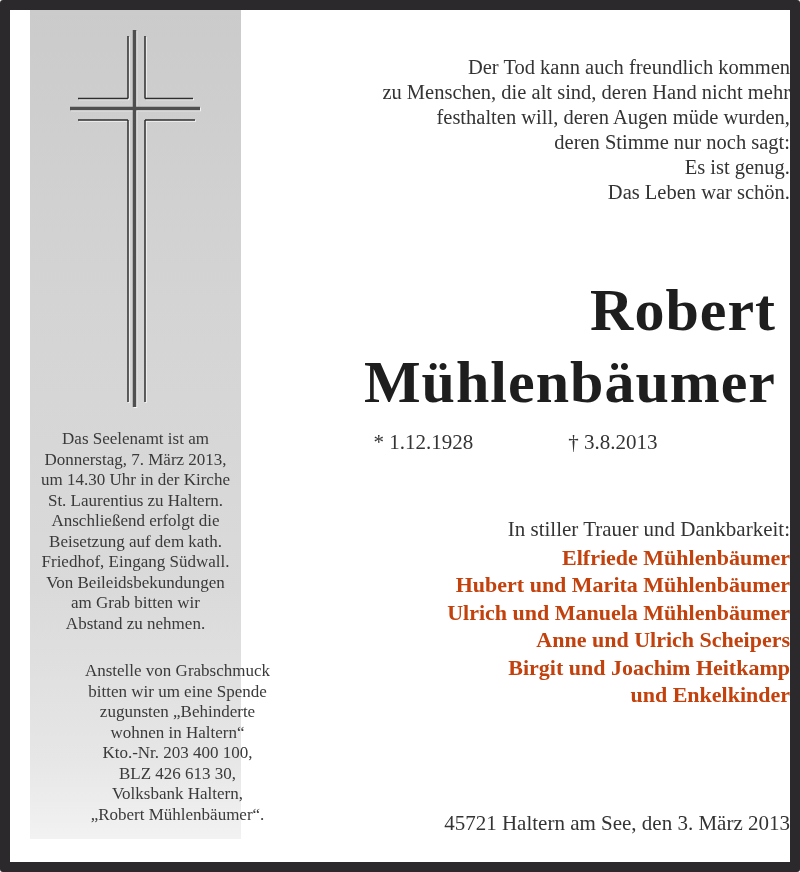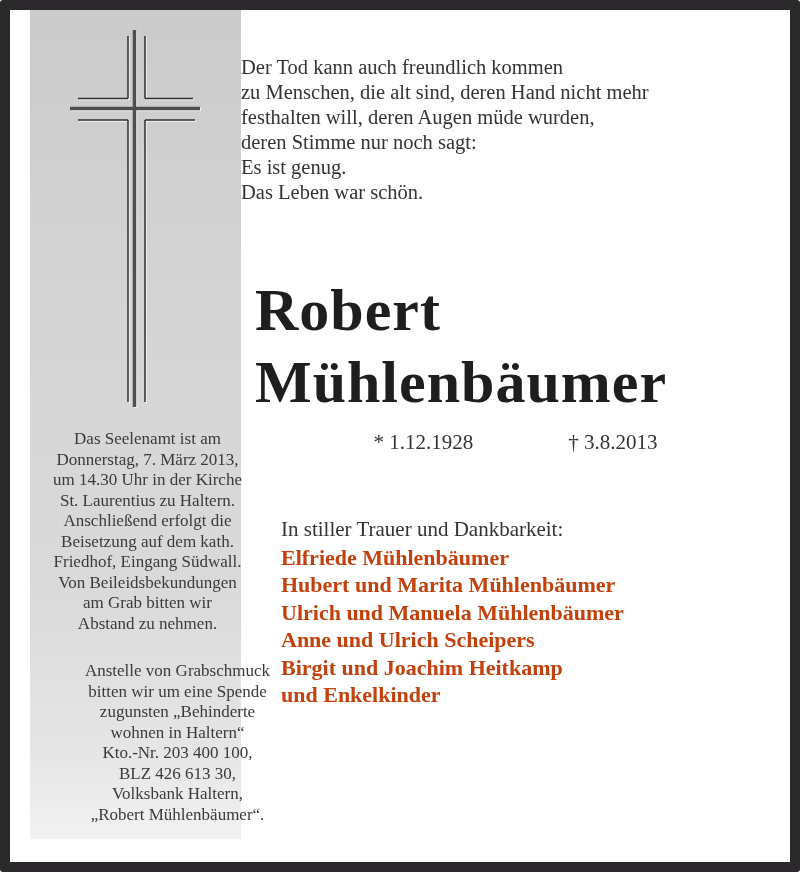--- a/index.html
+++ b/index.html
@@ -39,31 +39,31 @@
   .side-para {
     position: absolute;
     left: 0;
     width: 100%;
     margin: 0;
     font-size: 17px;
     line-height: 20.5px;
     color: #3a3a3a;
     white-space: pre-line;
   }
-  .side-para.p1 { top: 419px; margin-left: 12px; }
+  .side-para.p1 { top: 419px; }
   .side-para.p2 { top: 651px; padding-left: 42px; }
 
   
   .main {
     position: absolute;
     left: 231px;
     top: 0;
     width: 549px;
     height: 676px;
-    text-align: left;
+    text-align: right;
     color: #2d2d2d;
   }
   .poem {
     position: absolute;
     top: 45px;
     left: 0;
     right: 0;
     font-size: 20.5px;
     line-height: 25px;
     white-space: pre-line;
@@ -186,15 +186,16 @@
     <div class="mourners">
       <div class="mourn-intro">In stiller Trauer und Dankbarkeit:</div>
       <div class="mourn-names">Elfriede Mühlenbäumer
 Hubert und Marita Mühlenbäumer
 Ulrich und Manuela Mühlenbäumer
 Anne und Ulrich Scheipers
 Birgit und Joachim Heitkamp
 und Enkelkinder</div>
     </div>
 
+    <div class="place-date">45721 Haltern am See, den 3. März 2013</div>
   </div>
 
 </div>
 
 </body></html>

